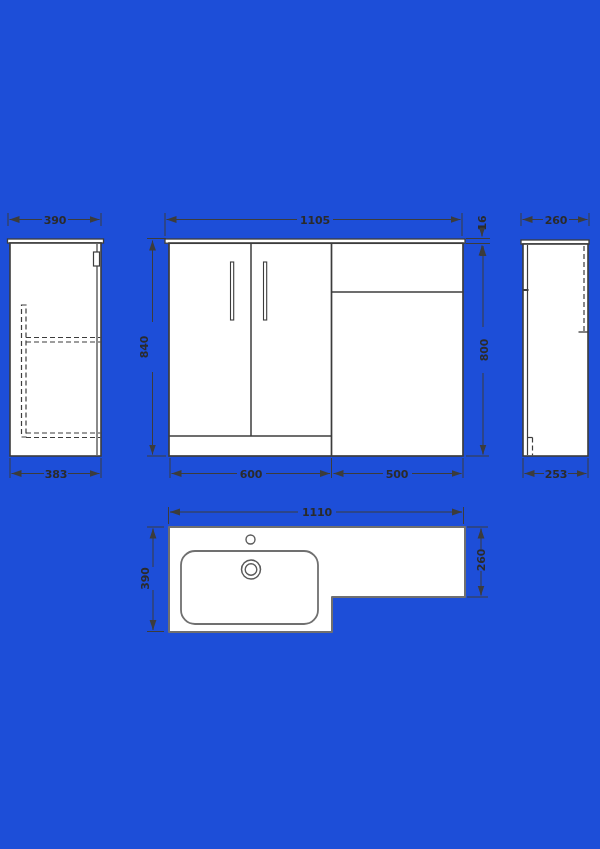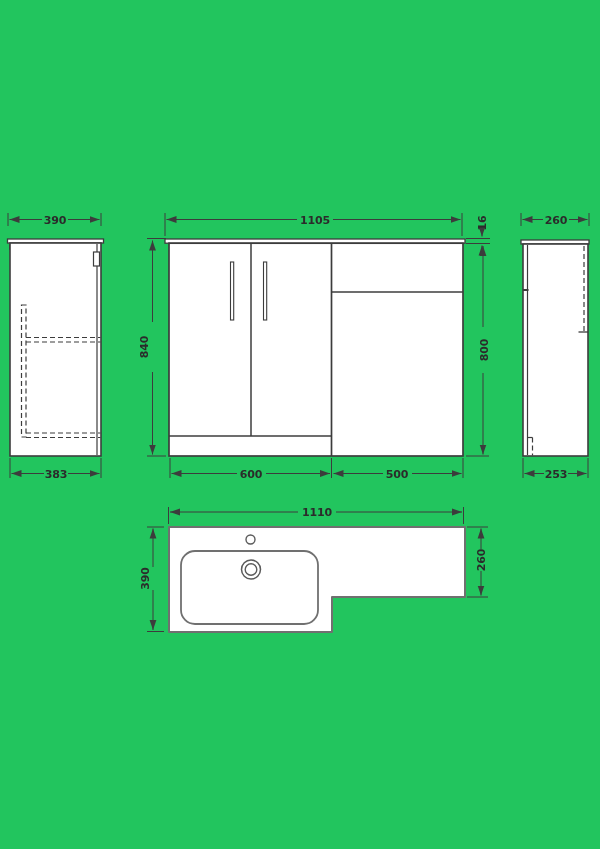--- a/index.html
+++ b/index.html
@@ -1,19 +1,19 @@
 <!DOCTYPE html>
 <html><head>
 <meta charset="utf-8">
 <style>
   html,body{margin:0;padding:0;background:#ffffff;}
   .canvas{
     position:relative;
     width:600px;height:849px;
-    background:#22c55e;
+    background:#1d4ed8;
     font-family:"DejaVu Sans", sans-serif;
     overflow:hidden;
   }
   svg text{
     font-family:"DejaVu Sans", sans-serif;
     font-size:11px;
     font-weight:700;
     fill:#2b2b2b;
     letter-spacing:-0.2px;
   }

